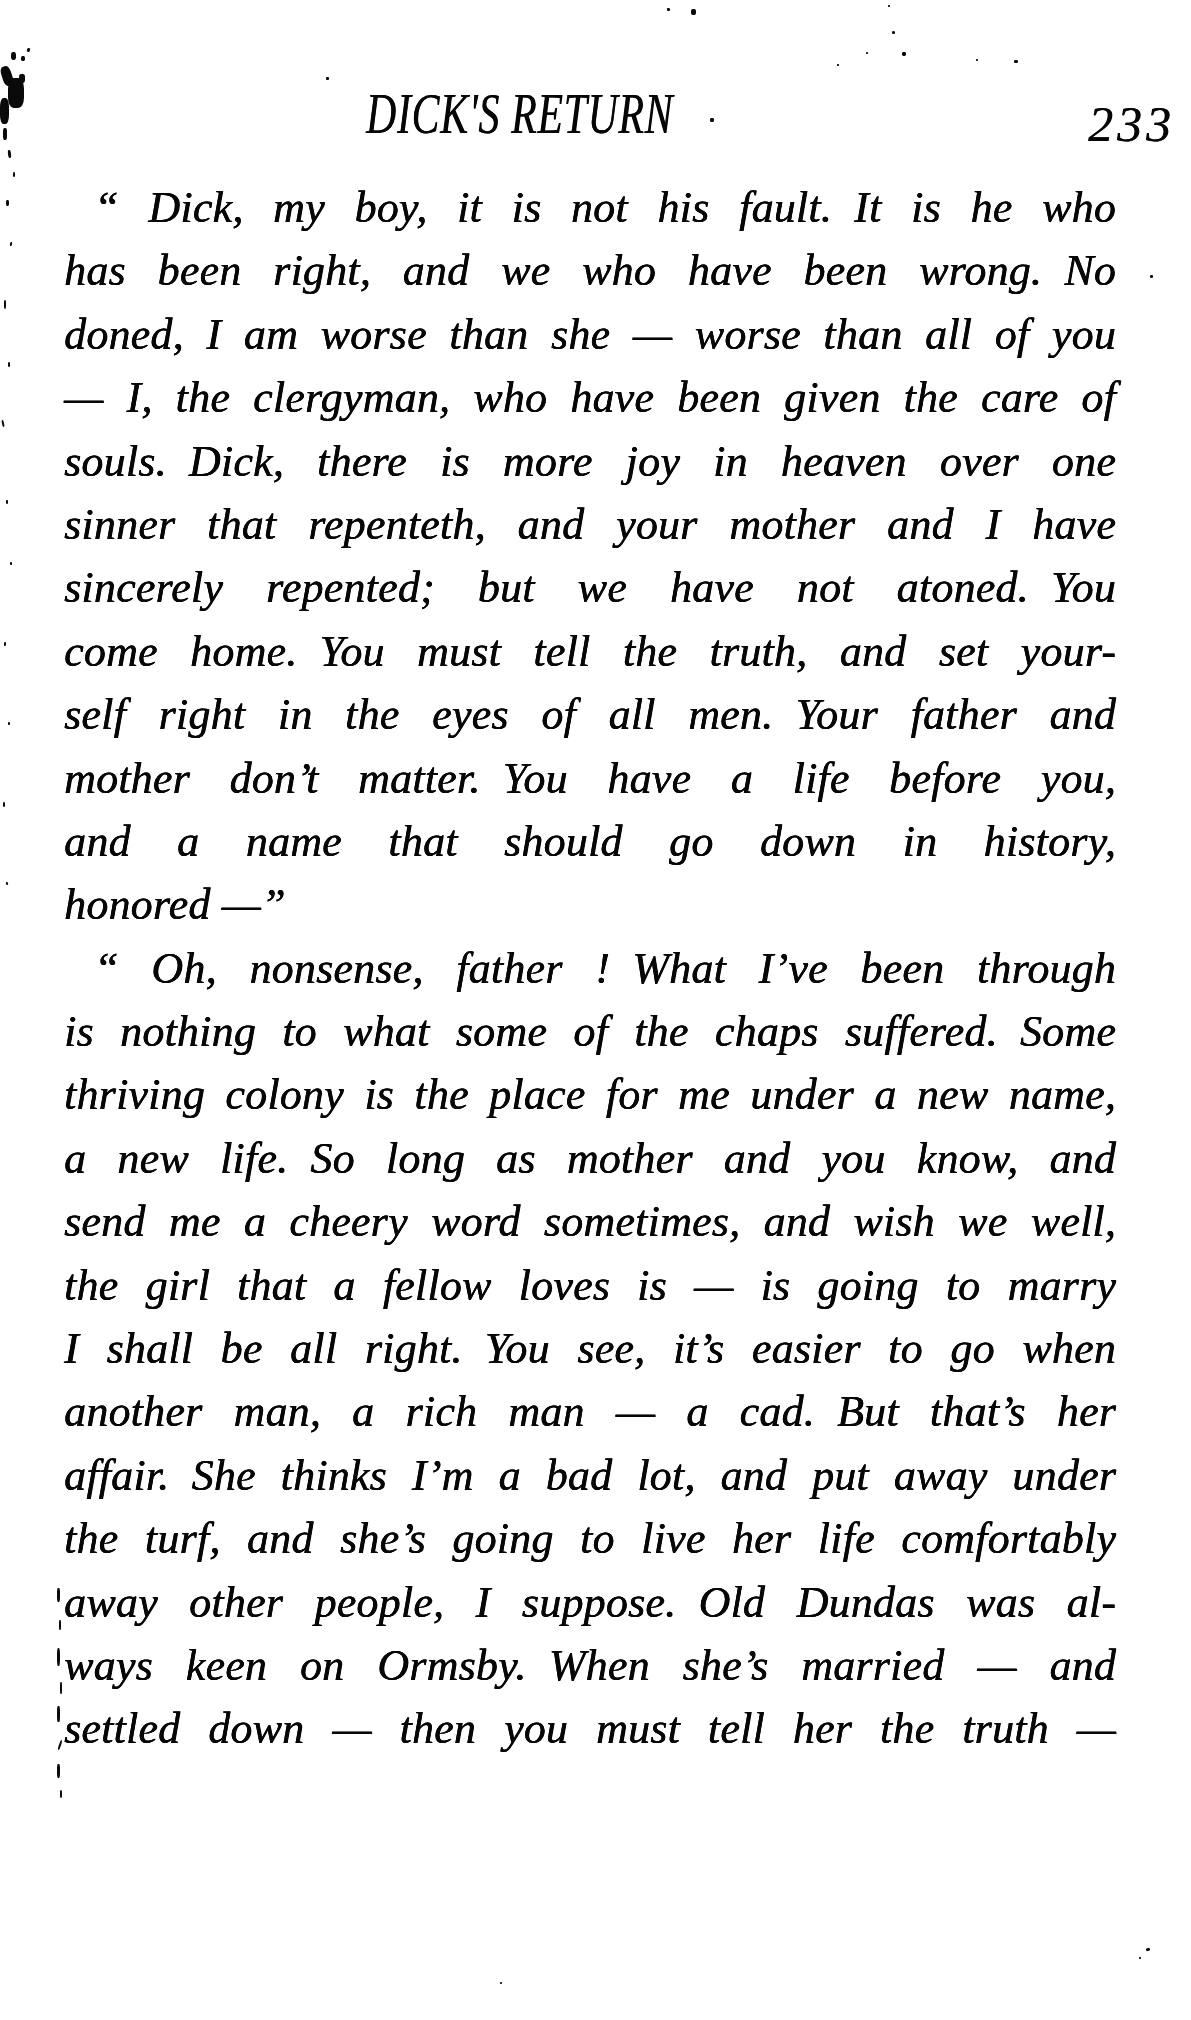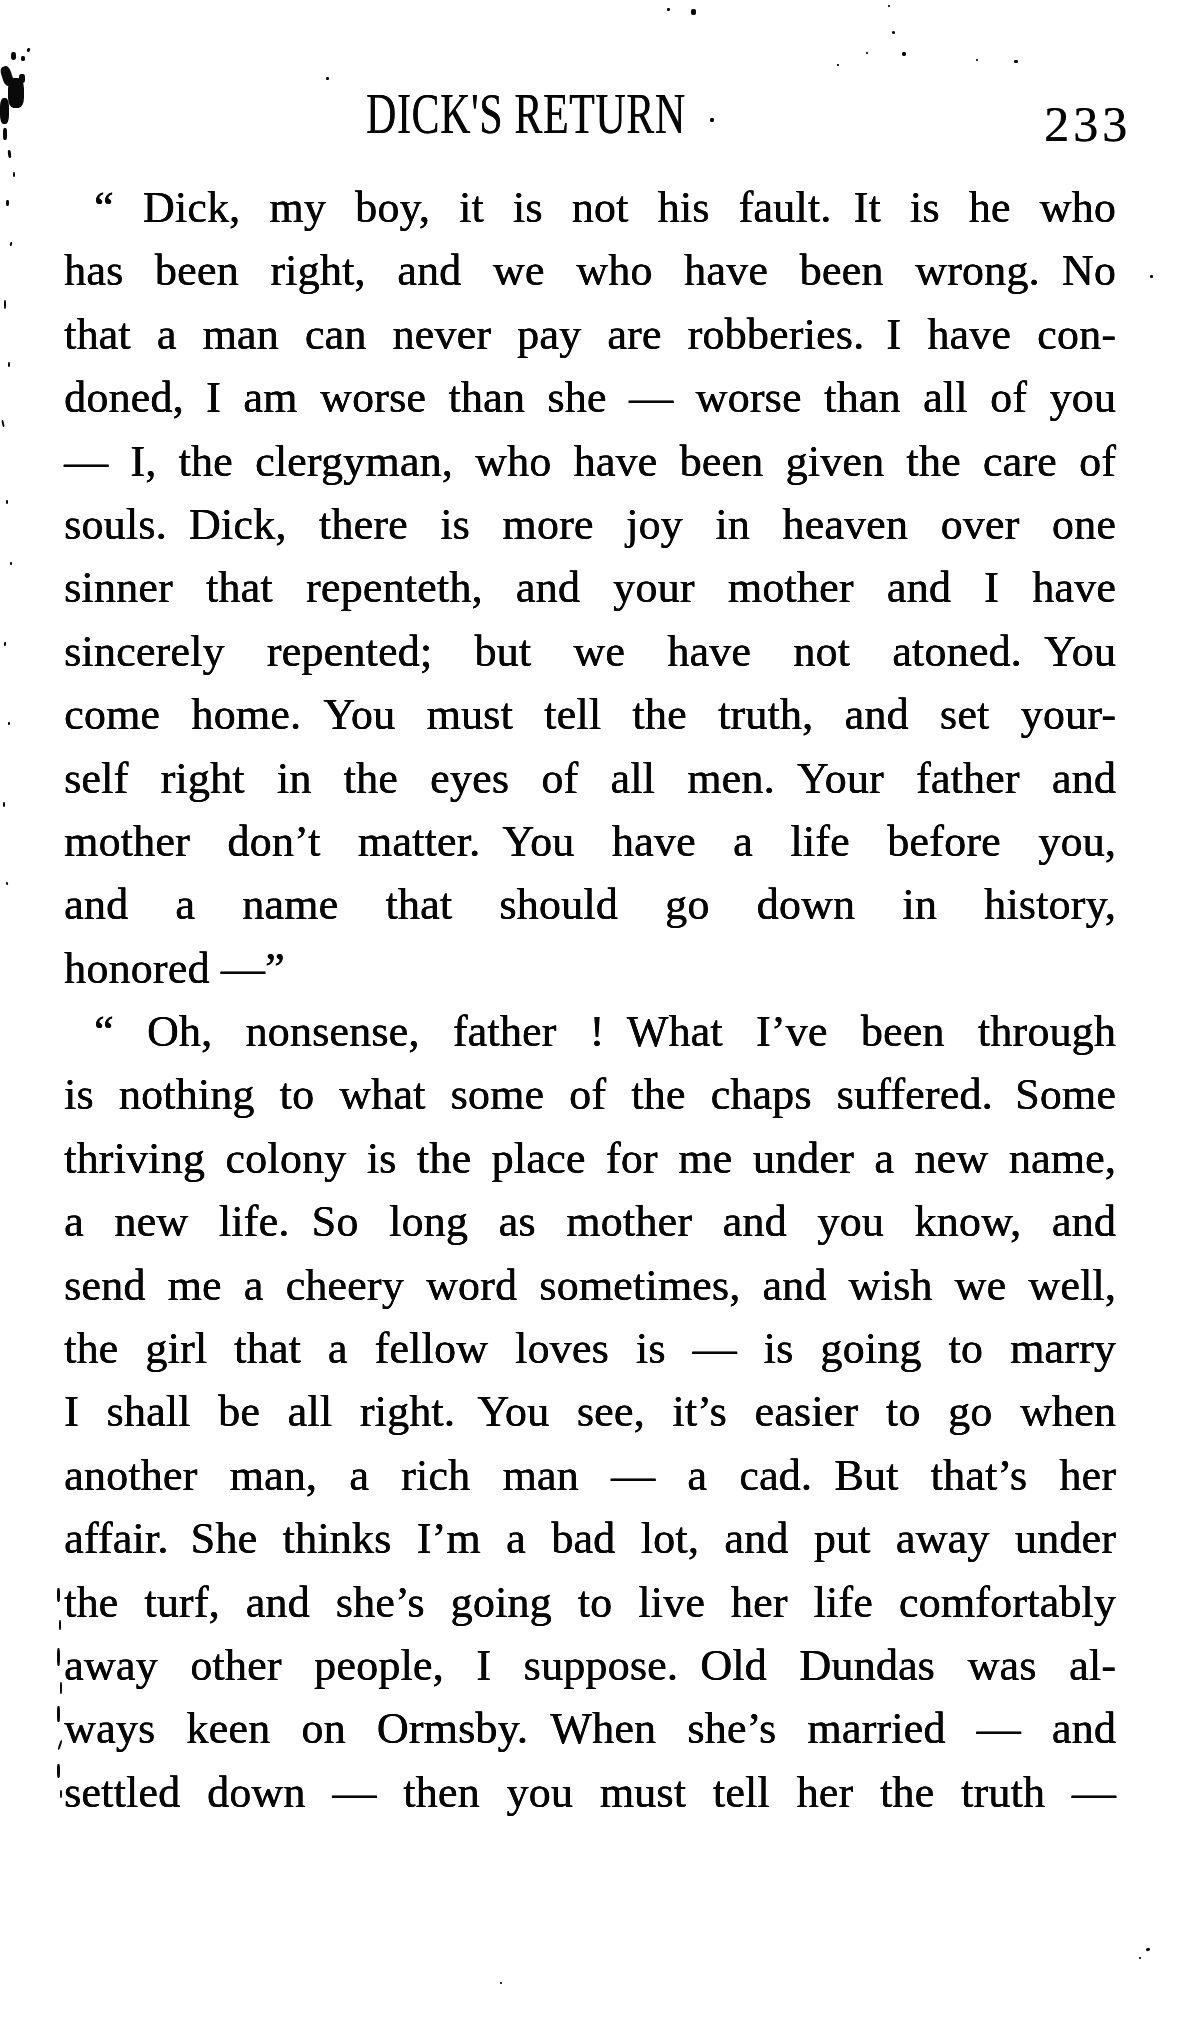--- a/index.html
+++ b/index.html
@@ -8,36 +8,37 @@
     background: #ffffff;
   }
   #book-page {
     position: relative;
     width: 1191px;
     height: 2020px;
     background: #ffffff;
     overflow: hidden;
     font-family: "Liberation Serif", serif;
     color: #060606;
+    font-style: italic;
   }
   
   #running-title {
     position: absolute;
     left: 366px;
     top: 80px;
     font-size: 58px;
     letter-spacing: 1px;
     white-space: nowrap;
     transform: scaleX(0.72);
     transform-origin: left top;
     text-shadow: 0.5px 0 0 currentColor;
   }
   #page-number {
     position: absolute;
-    left: 1044px;
+    left: 1088px;
     top: 95px;
     font-size: 50px;
     letter-spacing: 4px;
     white-space: nowrap;
     text-shadow: 0.5px 0 0 currentColor;
   }
   
   #text-block {
     position: absolute;
     left: 64px;
@@ -68,21 +69,20 @@
 
 <div id="book-page">
 
   <div id="running-title">DICK'S RETURN</div>
   <div id="page-number">233</div>
 
   <div id="text-block">
     <div>
       <div class="line indent">“ Dick, my boy, it is not his fault. It is he who</div>
       <div class="line">has been right, and we who have been wrong. No</div>
-      <div class="line">that a man can never pay are robberies. I have con-</div>
       <div class="line">doned, I am worse than she — worse than all of you</div>
       <div class="line">— I, the clergyman, who have been given the care of</div>
       <div class="line">souls. Dick, there is more joy in heaven over one</div>
       <div class="line">sinner that repenteth, and your mother and I have</div>
       <div class="line">sincerely repented; but we have not atoned. You</div>
       <div class="line">come home. You must tell the truth, and set your-</div>
       <div class="line">self right in the eyes of all men. Your father and</div>
       <div class="line">mother don’t matter. You have a life before you,</div>
       <div class="line">and a name that should go down in history,</div>
       <div class="line flush">honored —”</div>

